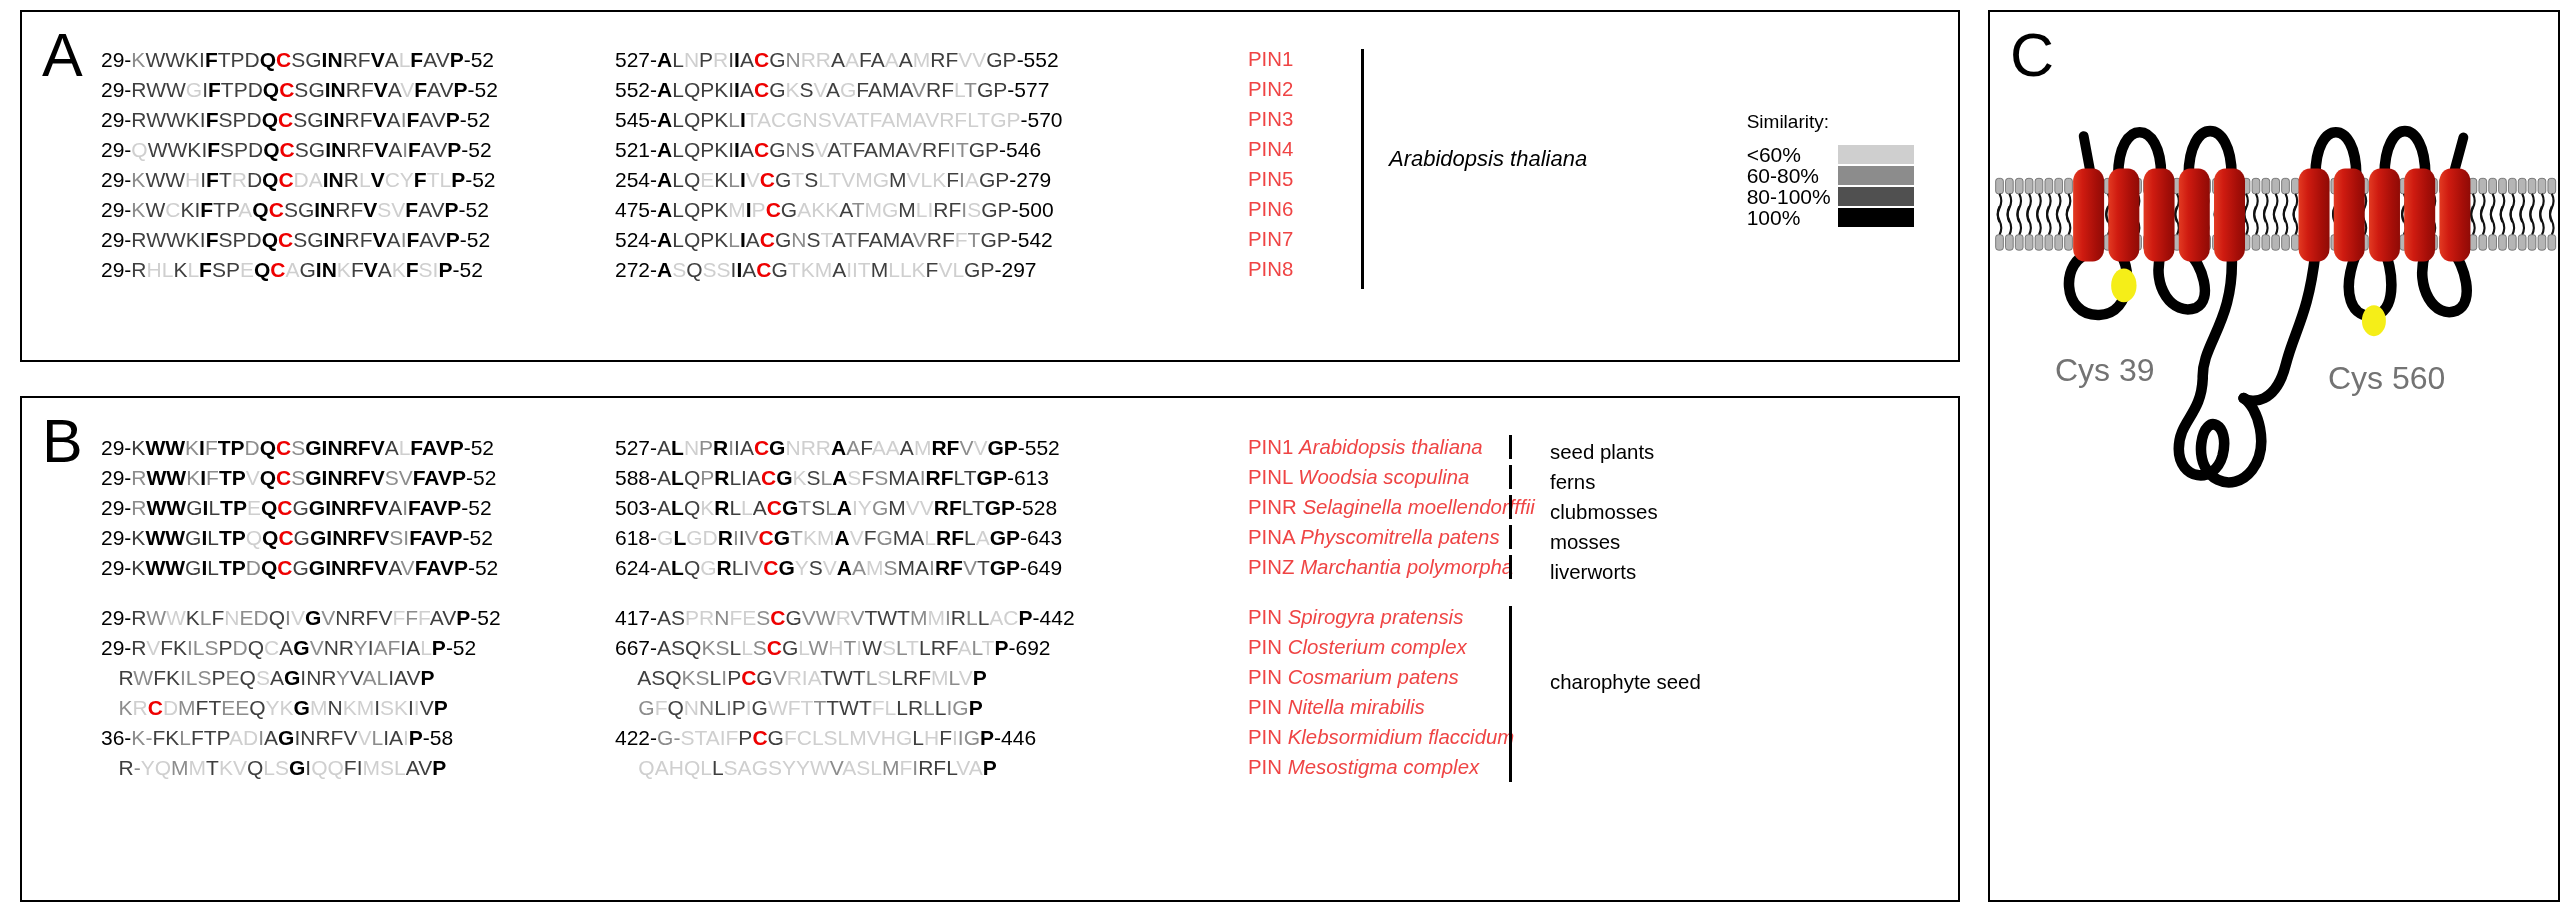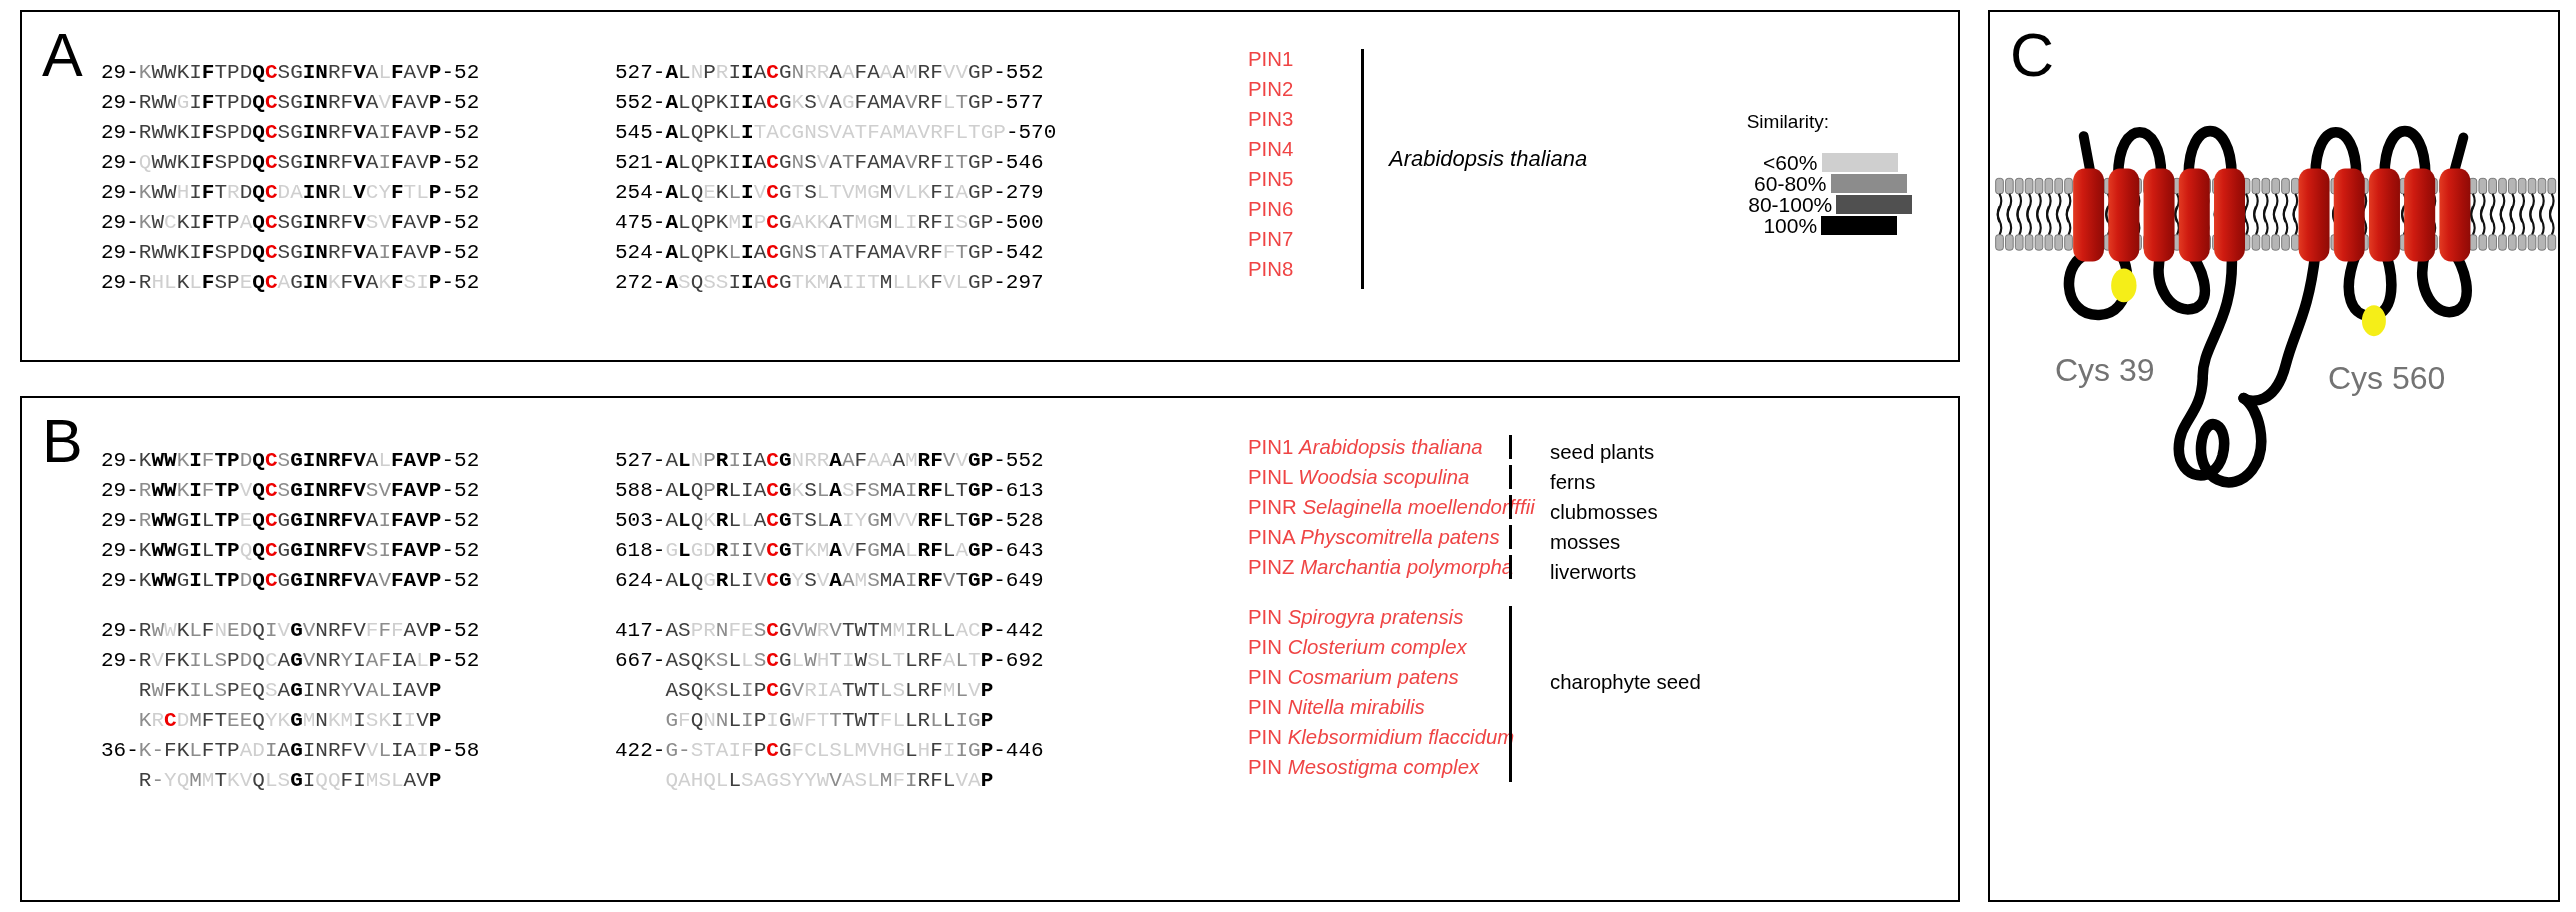--- a/index.html
+++ b/index.html
@@ -13,22 +13,22 @@
   .panel-letter{position:absolute;font-family:"Liberation Sans",sans-serif;font-weight:400;
                 font-size:61px;line-height:61px;color:#000;}
   #panel-a .panel-letter{left:20px;top:12.7px;}
   #panel-b .panel-letter{left:20px;top:12.7px;}
   #panel-c .panel-letter{left:20px;top:12.7px;}
 
   
   .rows{position:absolute;left:0;top:0;width:100%;}
   .aln-row{position:relative;height:30px;white-space:nowrap;}
 
-  .seqcol{position:absolute;font-family:Liberation Mono, monospace;font-size:21px;
-          letter-spacing:0px;white-space:pre;top:17px;}
+  .seqcol{position:absolute;font-family:Liberation Sans, sans-serif;font-size:21px;
+          letter-spacing:0px;white-space:pre;top:4px;}
   .col1{left:79px;}
   .col2{left:593px;}
 
   .namecol{position:absolute;left:1226px;top:4.2px;font-size:20.4px;white-space:nowrap;color:#ef4444;}
   .namecol i{font-style:italic;}
 
   .grpcol{position:absolute;left:1528px;top:9px;font-size:20.4px;white-space:nowrap;color:#000;}
 
   
   .s100{color:#000000;font-weight:bold;}
@@ -36,22 +36,22 @@
   .s60 {color:#8c8c8c;}
   .s0  {color:#cfcfcf;}
   .cys {color:#ee0000;font-weight:bold;}
   .num {color:#000000;}
 
   
   .vbar{position:absolute;background:#000;width:2.8px;}
 
   
   #sim-legend{position:absolute;right:44px;top:99px;}
-  #sim-legend .leg-title{font-size:19px;text-align:right;padding-right:85px;margin-bottom:19px;}
-  .leg-row{display:flex;align-items:center;justify-content:center;height:21px;}
+  #sim-legend .leg-title{font-size:19px;text-align:right;padding-right:85px;margin-bottom:11px;}
+  .leg-row{display:flex;align-items:center;justify-content:space-between;height:21px;}
   .leg-row .leg-lab{font-size:21px;margin-right:4.2px;}
   .leg-row .leg-sw{width:76px;height:19px;display:block;}
 
   
   #cwrap{position:absolute;left:0;top:0;width:100%;height:100%;}
   .cyslabel{position:absolute;font-family:"Liberation Sans",sans-serif;font-size:32px;color:#737373;}
   #cys39-label{left:65px;top:340px;}
   #cys560-label{left:338px;top:348px;}
 </style>
 </head>

